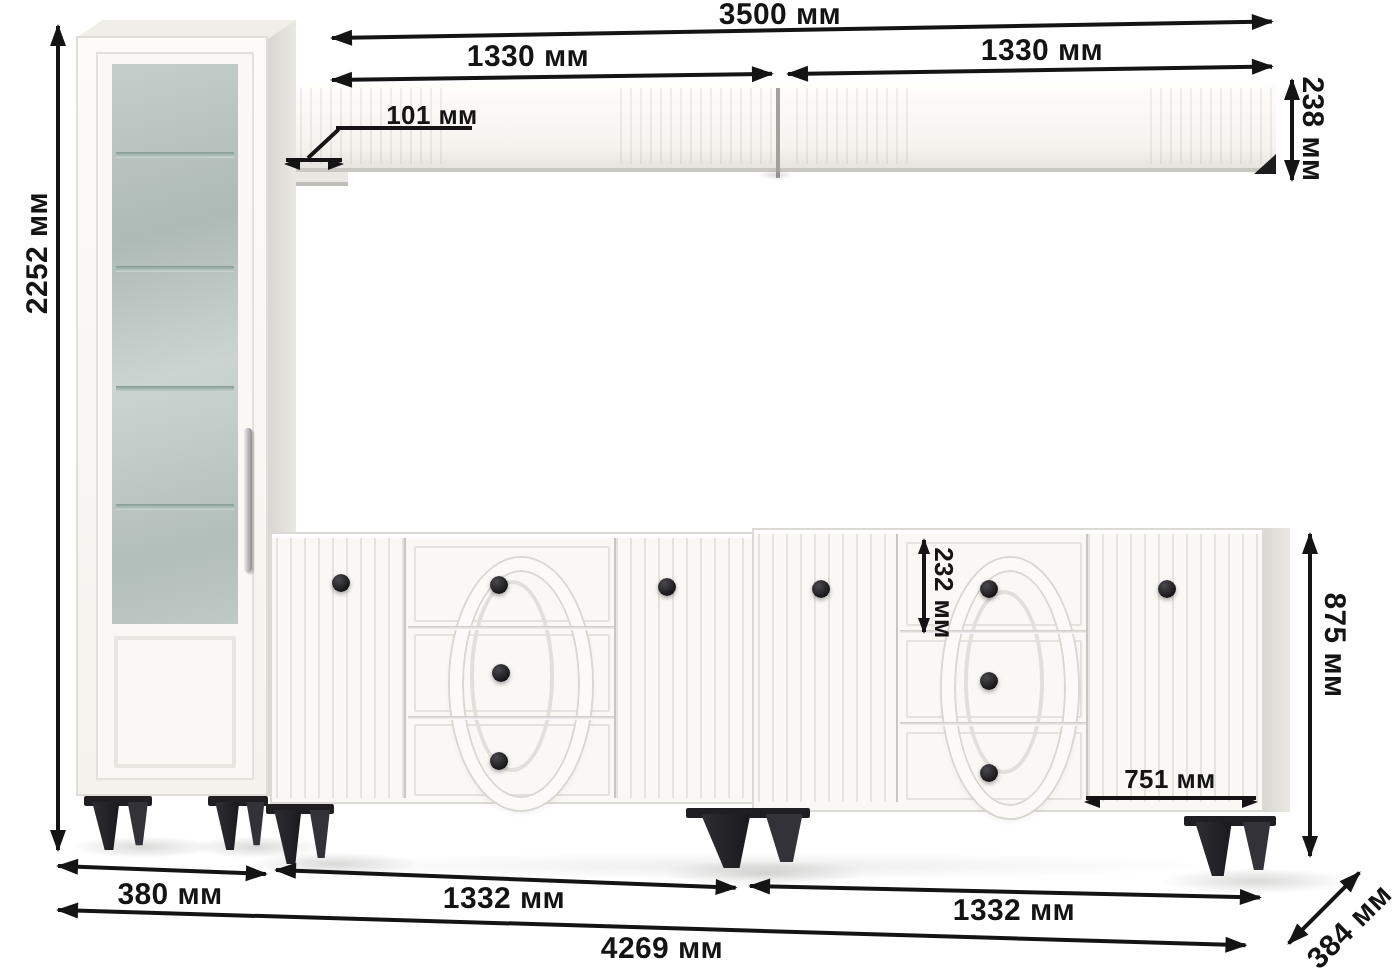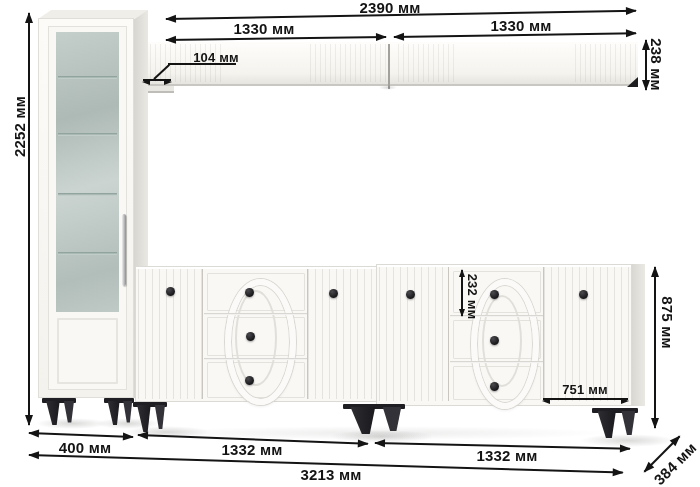--- a/index.html
+++ b/index.html
@@ -163,50 +163,50 @@
   <div class="leg" style="left:592px;top:408px;width:46px;height:30px">
     <i class="plate"></i>
       <i class="p1"></i>
       <i class="p2"></i>
     </div>
 
   <div class="dimv" style="left:28px;top:13px;height:412px"></div>
   <div class="dlab rotl" style="left:-26px;top:119px;width:90px">2252 мм</div>
 
   <div class="dimh" style="left:166px;top:18px;width:470px;transform:rotate(-1deg);transform-origin:left center"></div>
-  <div class="dlab" style="left:345px;top:0px;width:90px">2390 мм</div>
+  <div class="dlab" style="left:345px;top:0px;width:90px">3500 мм</div>
 
   <div class="dimh" style="left:166px;top:39px;width:220px;transform:rotate(-0.8deg);transform-origin:left center"></div>
   <div class="dlab" style="left:219px;top:21px;width:90px">1330 мм</div>
   <div class="dimh" style="left:394px;top:36px;width:242px;transform:rotate(-0.9deg);transform-origin:left center"></div>
   <div class="dlab" style="left:476px;top:18px;width:90px">1330 мм</div>
 
-  <div class="dlab sm" style="left:186px;top:51px;width:60px">104 мм</div>
+  <div class="dlab sm" style="left:186px;top:51px;width:60px">101 мм</div>
   <div class="ink" style="position:absolute;left:168px;top:63px;width:68px;height:2px"></div>
   <div class="ink" style="position:absolute;left:154px;top:78px;width:21px;height:2px;transform:rotate(-43deg);transform-origin:left center"></div>
   <div class="dimh sma" style="left:143px;top:79px;width:28px"></div>
 
   <div class="dimv" style="left:645px;top:40px;height:50px"></div>
   <div class="dlab rotr" style="left:625px;top:57px;width:62px">238 мм</div>
 
   <div class="dimv sma" style="left:461px;top:270px;height:46px"></div>
   <div class="dlab sm rotr" style="left:444px;top:290px;width:56px">232 мм</div>
 
   <div class="dimh sma" style="left:543px;top:398px;width:85px"></div>
   <div class="dlab sm" style="left:556px;top:383px;width:58px">751 мм</div>
 
   <div class="dimv" style="left:654px;top:267px;height:161px"></div>
   <div class="dlab rotr" style="left:631px;top:315px;width:72px">875 мм</div>
 
   <div class="dimh" style="left:29px;top:432px;width:104px;transform:rotate(2.2deg);transform-origin:left center"></div>
-  <div class="dlab" style="left:54px;top:440px;width:62px">400 мм</div>
+  <div class="dlab" style="left:54px;top:440px;width:62px">380 мм</div>
   <div class="dimh" style="left:138px;top:434px;width:230px;transform:rotate(2.2deg);transform-origin:left center"></div>
   <div class="dlab" style="left:216px;top:442px;width:72px">1332 мм</div>
   <div class="dimh" style="left:375px;top:442px;width:255px;transform:rotate(1.3deg);transform-origin:left center"></div>
   <div class="dlab" style="left:470px;top:448px;width:74px">1332 мм</div>
 
   <div class="dimh" style="left:29px;top:454px;width:594px;transform:rotate(1.7deg);transform-origin:left center"></div>
-  <div class="dlab" style="left:294px;top:467px;width:74px">3213 мм</div>
+  <div class="dlab" style="left:294px;top:467px;width:74px">4269 мм</div>
 
   <div class="dimh" style="left:637px;top:453px;width:50px;transform:rotate(-45deg);transform-origin:center center"></div>
   <div class="dlab" style="left:646px;top:456px;width:58px;transform:rotate(-45deg)">384 мм</div>
 
 </div>
 
 </body></html>

